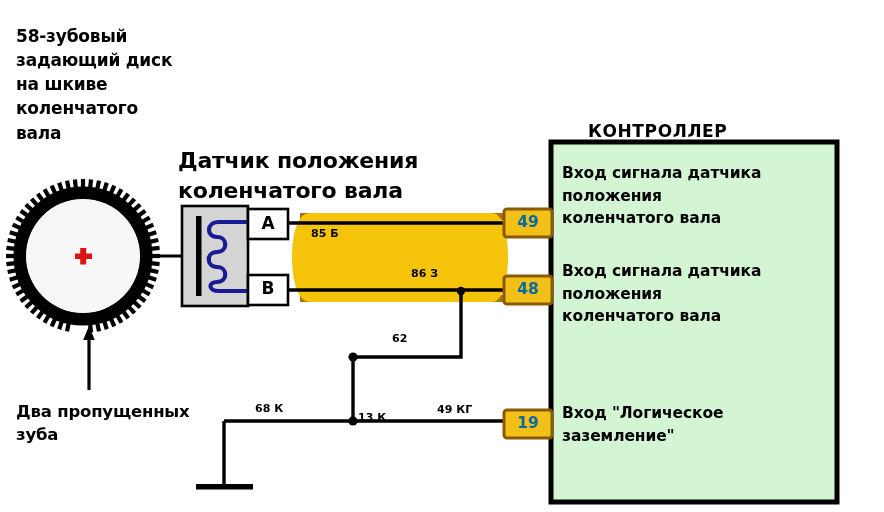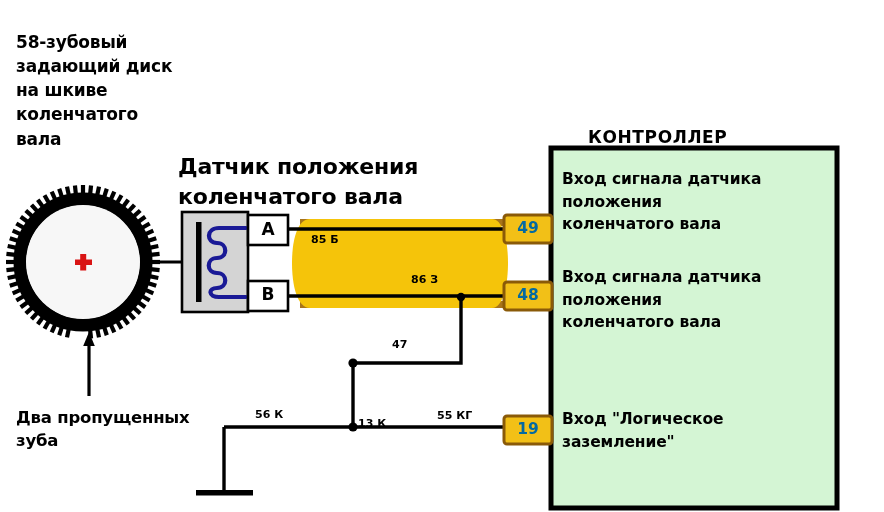--- a/index.html
+++ b/index.html
@@ -10,21 +10,21 @@
   body {
     width: 884px;
     height: 512px;
     position: relative;
     overflow: hidden;
     font-family: "DejaVu Sans", "Liberation Sans", sans-serif;
     background: #ffffff;
   }
   #stage {
     position: absolute;
-    left: 0; top: 16px;
+    left: 0; top: 10px;
     width: 884px;
     height: 460px;
   }
   svg#diagram {
     position: absolute;
     left: 0; top: 0;
     width: 884px;
     height: 512px;
     display: block;
   }
@@ -288,18 +288,18 @@
 положения
 коленчатого вала</div>
   <div class="ctrl-text" id="ctrl-text-48">Вход сигнала датчика
 положения
 коленчатого вала</div>
   <div class="ctrl-text" id="ctrl-text-19">Вход "Логическое
 заземление"</div>
 
   <div class="wire-lbl" id="wire-lbl-85">85 Б</div>
   <div class="wire-lbl" id="wire-lbl-86">86 З</div>
-  <div class="wire-lbl" id="wire-lbl-87">47</div>
+  <div class="wire-lbl" id="wire-lbl-87">62</div>
   <div class="wire-lbl" id="wire-lbl-13">13 К</div>
-  <div class="wire-lbl" id="wire-lbl-68">56 К</div>
-  <div class="wire-lbl" id="wire-lbl-29">55 КГ</div>
+  <div class="wire-lbl" id="wire-lbl-68">68 К</div>
+  <div class="wire-lbl" id="wire-lbl-29">49 КГ</div>
 
 </div>
 
 </body></html>

